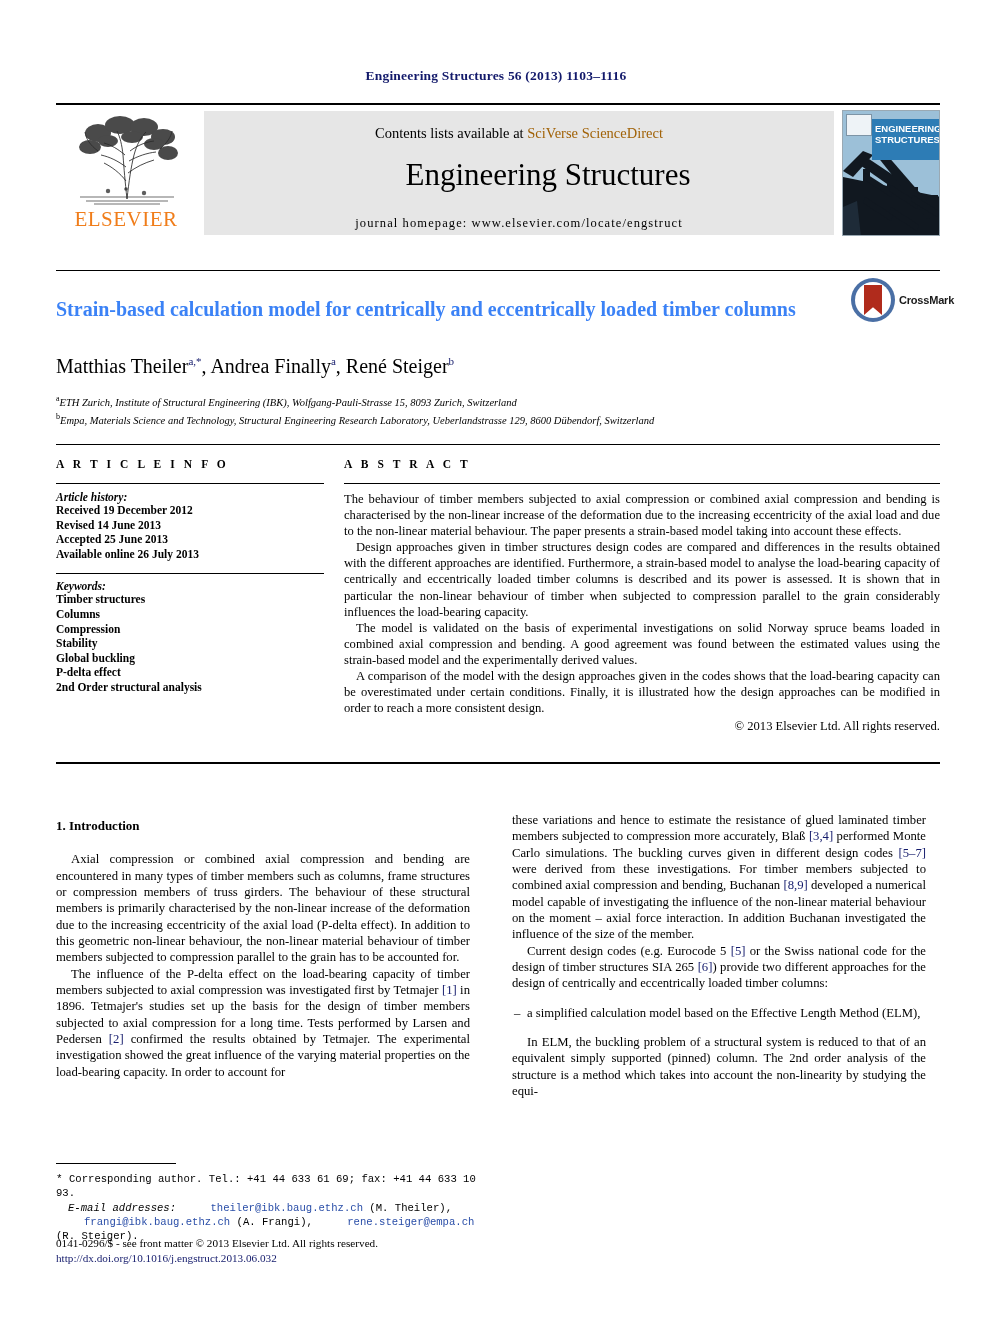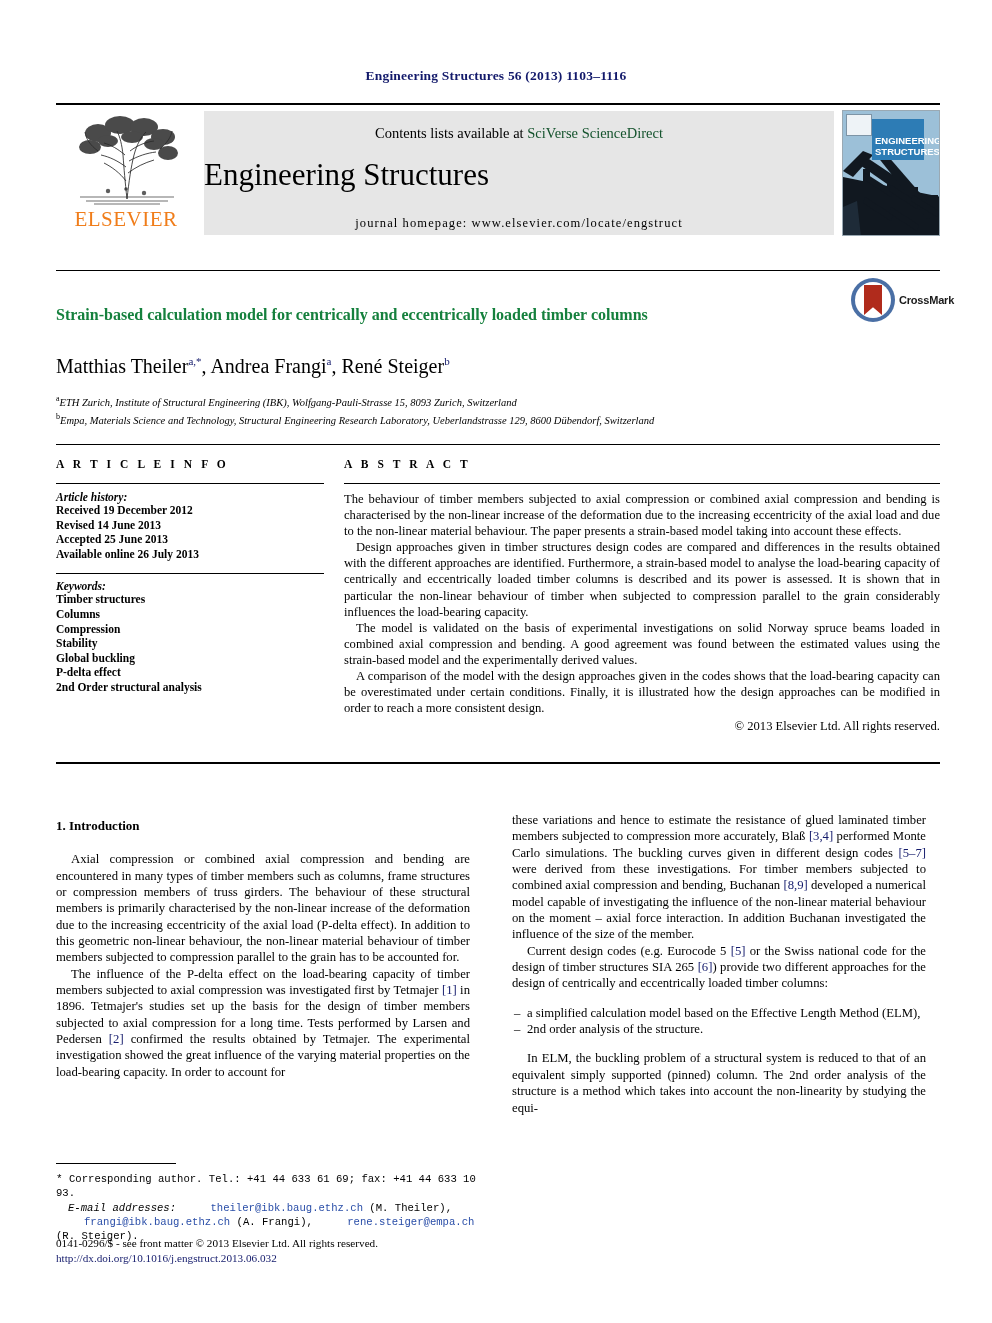--- a/index.html
+++ b/index.html
@@ -70,26 +70,27 @@
   }
   .contents-line {
     position: absolute;
     left: 0; top: 14px;
     width: 630px;
     text-align: center;
     font-size: 14.5px;
     font-family: "Liberation Serif", serif;
   }
   .contents-line .sd {
-    color: #14532d;
+    color: #a16207;
   }
   .journal-title-big {
     position: absolute;
     left: 0; top: 46px;
     width: 688px;
+    text-align: center;
     font-size: 31px;
     font-family: "Liberation Serif", serif;
   }
   .homepage-line {
     position: absolute;
     left: 0; top: 98px;
     width: 630px;
     text-align: center;
     font-size: 12.5px;
     letter-spacing: 1.1px;
@@ -111,49 +112,49 @@
     left: 3px; top: 3px;
     width: 26px;
     height: 22px;
     background: #eef3f7;
     border: 1px solid #7d94a6;
     box-sizing: border-box;
   }
   .cover-titlebox {
     position: absolute;
     left: 29px; top: 8px;
-    width: 52px;
+    width: 68px;
     height: 41px;
     background: #2d7cb5;
     color: #ffffff;
     font-family: "Liberation Sans", sans-serif;
     font-size: 9.5px;
     font-weight: bold;
     letter-spacing: 0px;
     line-height: 11px;
-    padding: 16px 3px;
+    padding: 4px 3px;
     box-sizing: border-box;
   }
   .cover-titlebox span { display:block; }
 
   
   .title-rule {
     position: absolute;
     left: 56px; top: 270px;
     width: 884px;
     border-top: 1px solid #000;
   }
   .article-title {
     position: absolute;
-    left: 56px; top: 288px;
+    left: 56px; top: 280px;
     width: 760px;
-    font-size: 16px;
+    font-size: 20px;
     line-height: 32px;
     font-family: "Liberation Serif", serif;
-    color: #15803d;
+    color: #3b82f6;
   }
   .crossmark {
     position: absolute;
     left: 851px; top: 278px;
     width: 92px;
     height: 48px;
   }
   .cm-ring {
     position: absolute;
     left: 0; top: 0;
@@ -439,21 +440,21 @@
 
   <div class="crossmark">
     <div class="cm-ring"></div>
     <div class="cm-inner"></div>
     <div class="cm-ribbon"></div>
     <div class="cm-label">CrossMark</div>
   </div>
 
   <div class="authors">
     <span><span>Matthias Theiler</span><sup>a,*</sup></span>,
-    <span><span>Andrea Frangi</span><sup>a</sup></span>,
+    <span><span>Andrea Finally</span><sup>a</sup></span>,
     <span><span>René Steiger</span><sup>b</sup></span>
   </div>
 
   <div class="affiliations">
     <span class="aff-line"><sup>a</sup><span>ETH Zurich, Institute of Structural Engineering (IBK), Wolfgang-Pauli-Strasse 15, 8093 Zurich, Switzerland</span></span>
     <span class="aff-line"><sup>b</sup><span>Empa, Materials Science and Technology, Structural Engineering Research Laboratory, Ueberlandstrasse 129, 8600 Dübendorf, Switzerland</span></span>
   </div>
 
   <div class="info-rule"></div>
 
@@ -495,21 +496,20 @@
     <div class="sec-heading">1. Introduction</div>
     <p class="body-p first">Axial compression or combined axial compression and bending are encountered in many types of timber members such as columns, frame structures or compression members of truss girders. The behaviour of these structural members is primarily characterised by the non-linear increase of the deformation due to the increasing eccentricity of the axial load (P-delta effect). In addition to this geometric non-linear behaviour, the non-linear material behaviour of timber members subjected to compression parallel to the grain has to be accounted for.</p>
     <p class="body-p"><span>The influence of the P-delta effect on the load-bearing capacity of timber members subjected to axial compression was investigated first by Tetmajer </span><span class="cite">[1]</span><span> in 1896. Tetmajer's studies set up the basis for the design of timber members subjected to axial compression for a long time. Tests performed by Larsen and Pedersen </span><span class="cite">[2]</span><span> confirmed the results obtained by Tetmajer. The experimental investigation showed the great influence of the varying material properties on the load-bearing capacity. In order to account for</span></p>
   </div>
 
   <div class="body-col col-right">
     <p class="body-p" style="text-indent:0"><span>these variations and hence to estimate the resistance of glued laminated timber members subjected to compression more accurately, Blaß </span><span class="cite">[3,4]</span><span> performed Monte Carlo simulations. The buckling curves given in different design codes </span><span class="cite">[5–7]</span><span> were derived from these investigations. For timber members subjected to combined axial compression and bending, Buchanan </span><span class="cite">[8,9]</span><span> developed a numerical model capable of investigating the influence of the non-linear material behaviour on the moment – axial force interaction. In addition Buchanan investigated the influence of the size of the member.</span></p>
     <p class="body-p"><span>Current design codes (e.g. Eurocode 5 </span><span class="cite">[5]</span><span> or the Swiss national code for the design of timber structures SIA 265 </span><span class="cite">[6]</span><span>) provide two different approaches for the design of centrically and eccentrically loaded timber columns:</span></p>
     <ul class="dash-list">
       <li>a simplified calculation model based on the Effective Length Method (ELM),</li>
-      <li>2nd order analysis of the structure.</li>
     </ul>
     <p class="body-p">In ELM, the buckling problem of a structural system is reduced to that of an equivalent simply supported (pinned) column. The 2nd order analysis of the structure is a method which takes into account the non-linearity by studying the equi-</p>
   </div>
 
   <div class="fn-rule"></div>
   <div class="footnote">
     <div><span class="star">*</span> <span>Corresponding author. Tel.: +41 44 633 61 69; fax: +41 44 633 10 93.</span></div>
     <div class="fn-indent"><span class="email-label">E-mail addresses:</span> <span class="link">theiler@ibk.baug.ethz.ch</span><span> (M. Theiler), </span><span class="link">frangi@ibk.baug.ethz.ch</span><span> (A. Frangi), </span><span class="link">rene.steiger@empa.ch</span><span> (R. Steiger).</span></div>
   </div>
 

